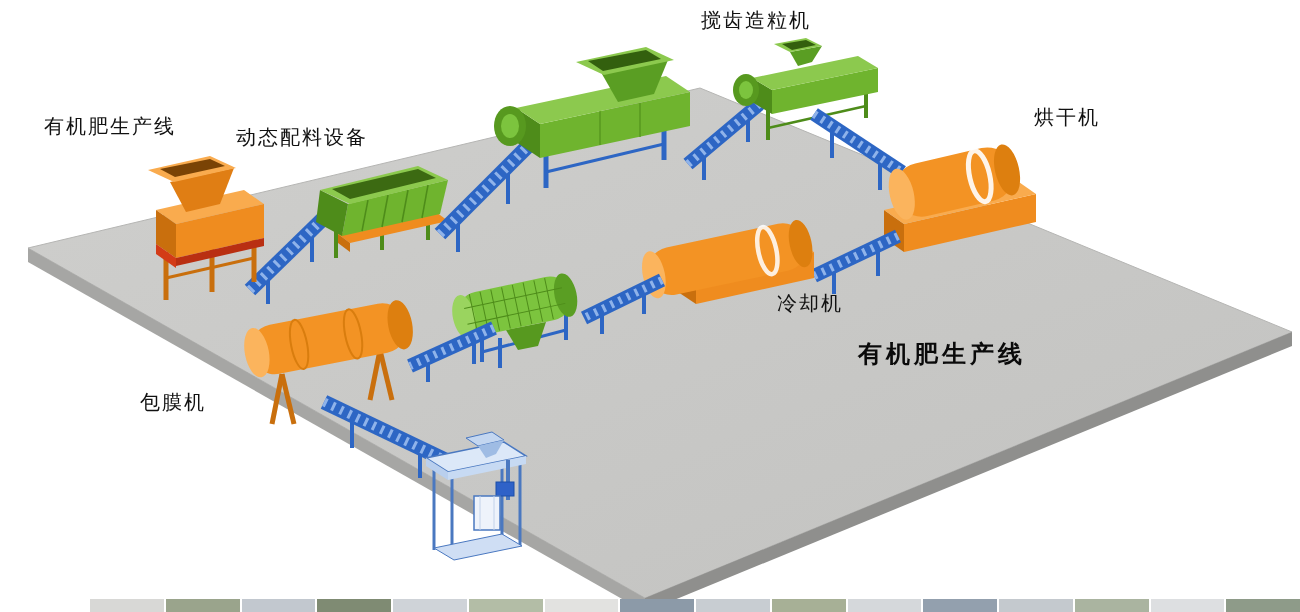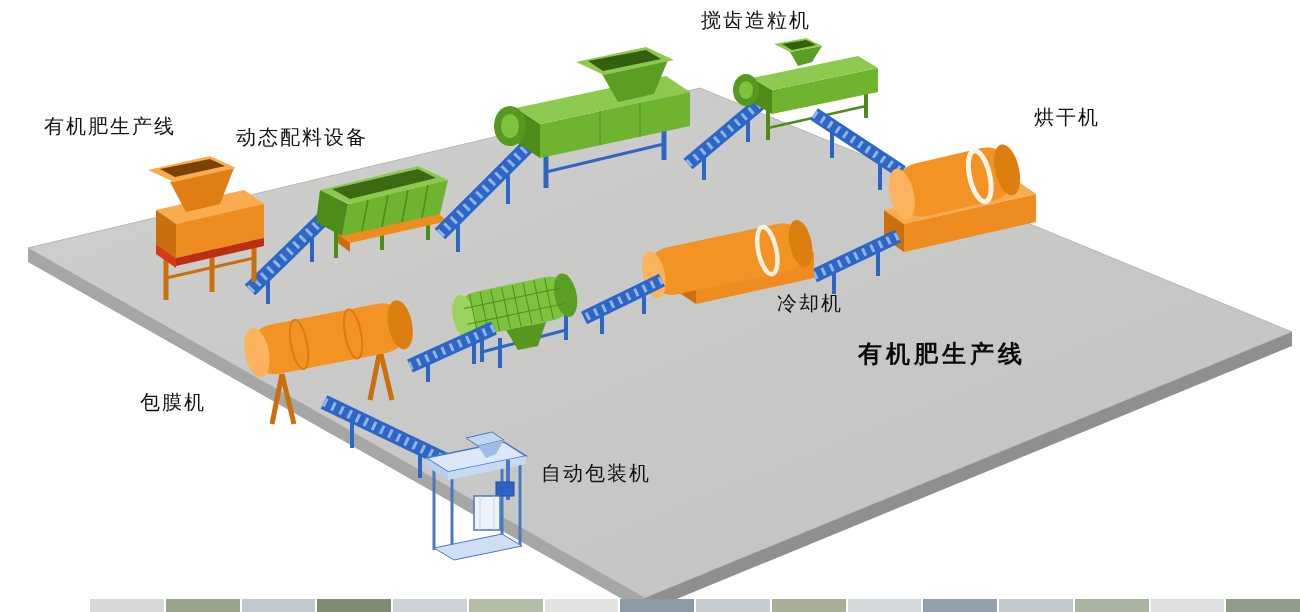--- a/index.html
+++ b/index.html
@@ -237,21 +237,20 @@
       <line x1="494" y1="496" x2="494" y2="530" stroke="#c2d2ea" stroke-width="1"></line>
     </g>
   </svg>
 
   <div class="label" style="left:44px;top:113px">有机肥生产线</div>
   <div class="label" style="left:236px;top:124px">动态配料设备</div>
   <div class="label" style="left:701px;top:7px">搅齿造粒机</div>
   <div class="label" style="left:1034px;top:104px">烘干机</div>
   <div class="label" style="left:777px;top:290px">冷却机</div>
   <div class="label" style="left:140px;top:389px">包膜机</div>
-  <div class="label" style="left:541px;top:460px">自动包装机</div>
 
   <div class="title" style="left:858px;top:338px">有机肥生产线</div>
 
   <div class="bottom-strip">
       <div class="strip-cell" style="background: rgb(216, 216, 214);"></div>
       <div class="strip-cell" style="background: rgb(154, 164, 140);"></div>
       <div class="strip-cell" style="background: rgb(194, 200, 207);"></div>
       <div class="strip-cell" style="background: rgb(127, 139, 115);"></div>
       <div class="strip-cell" style="background: rgb(207, 211, 216);"></div>
       <div class="strip-cell" style="background: rgb(179, 189, 166);"></div>

